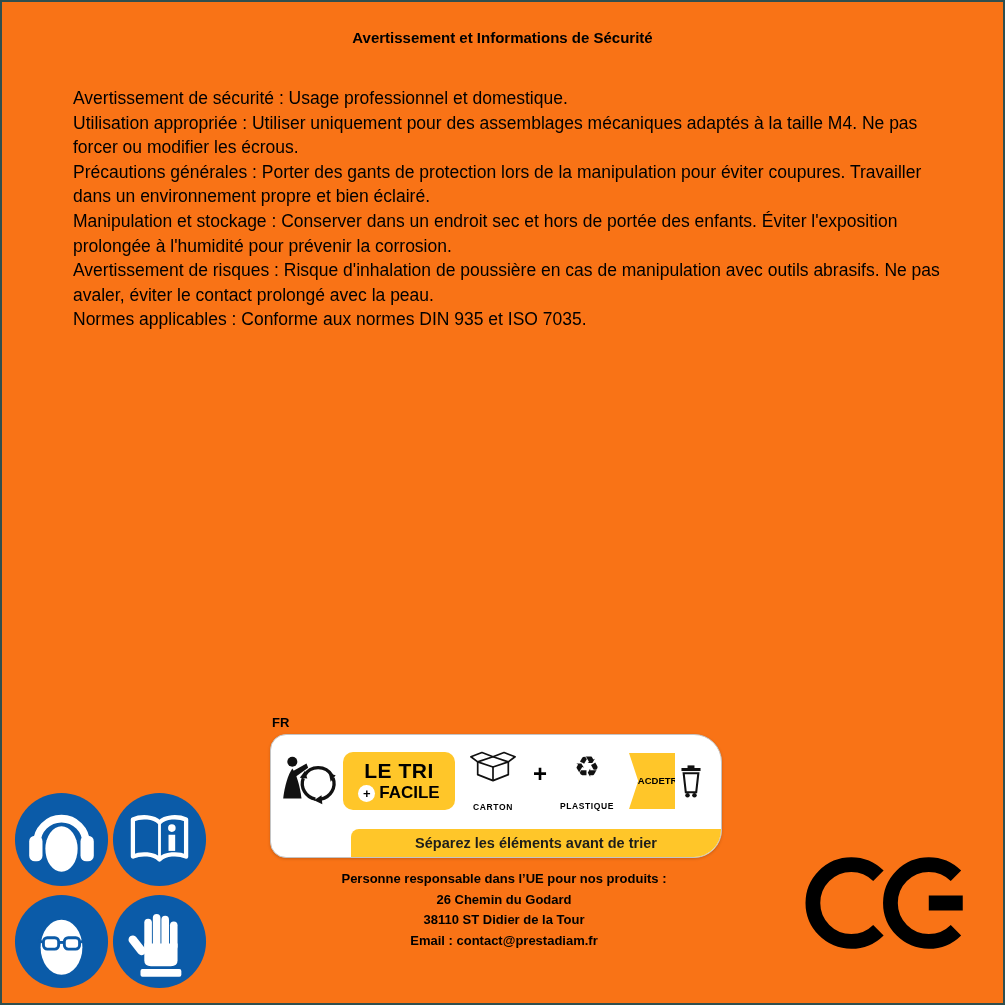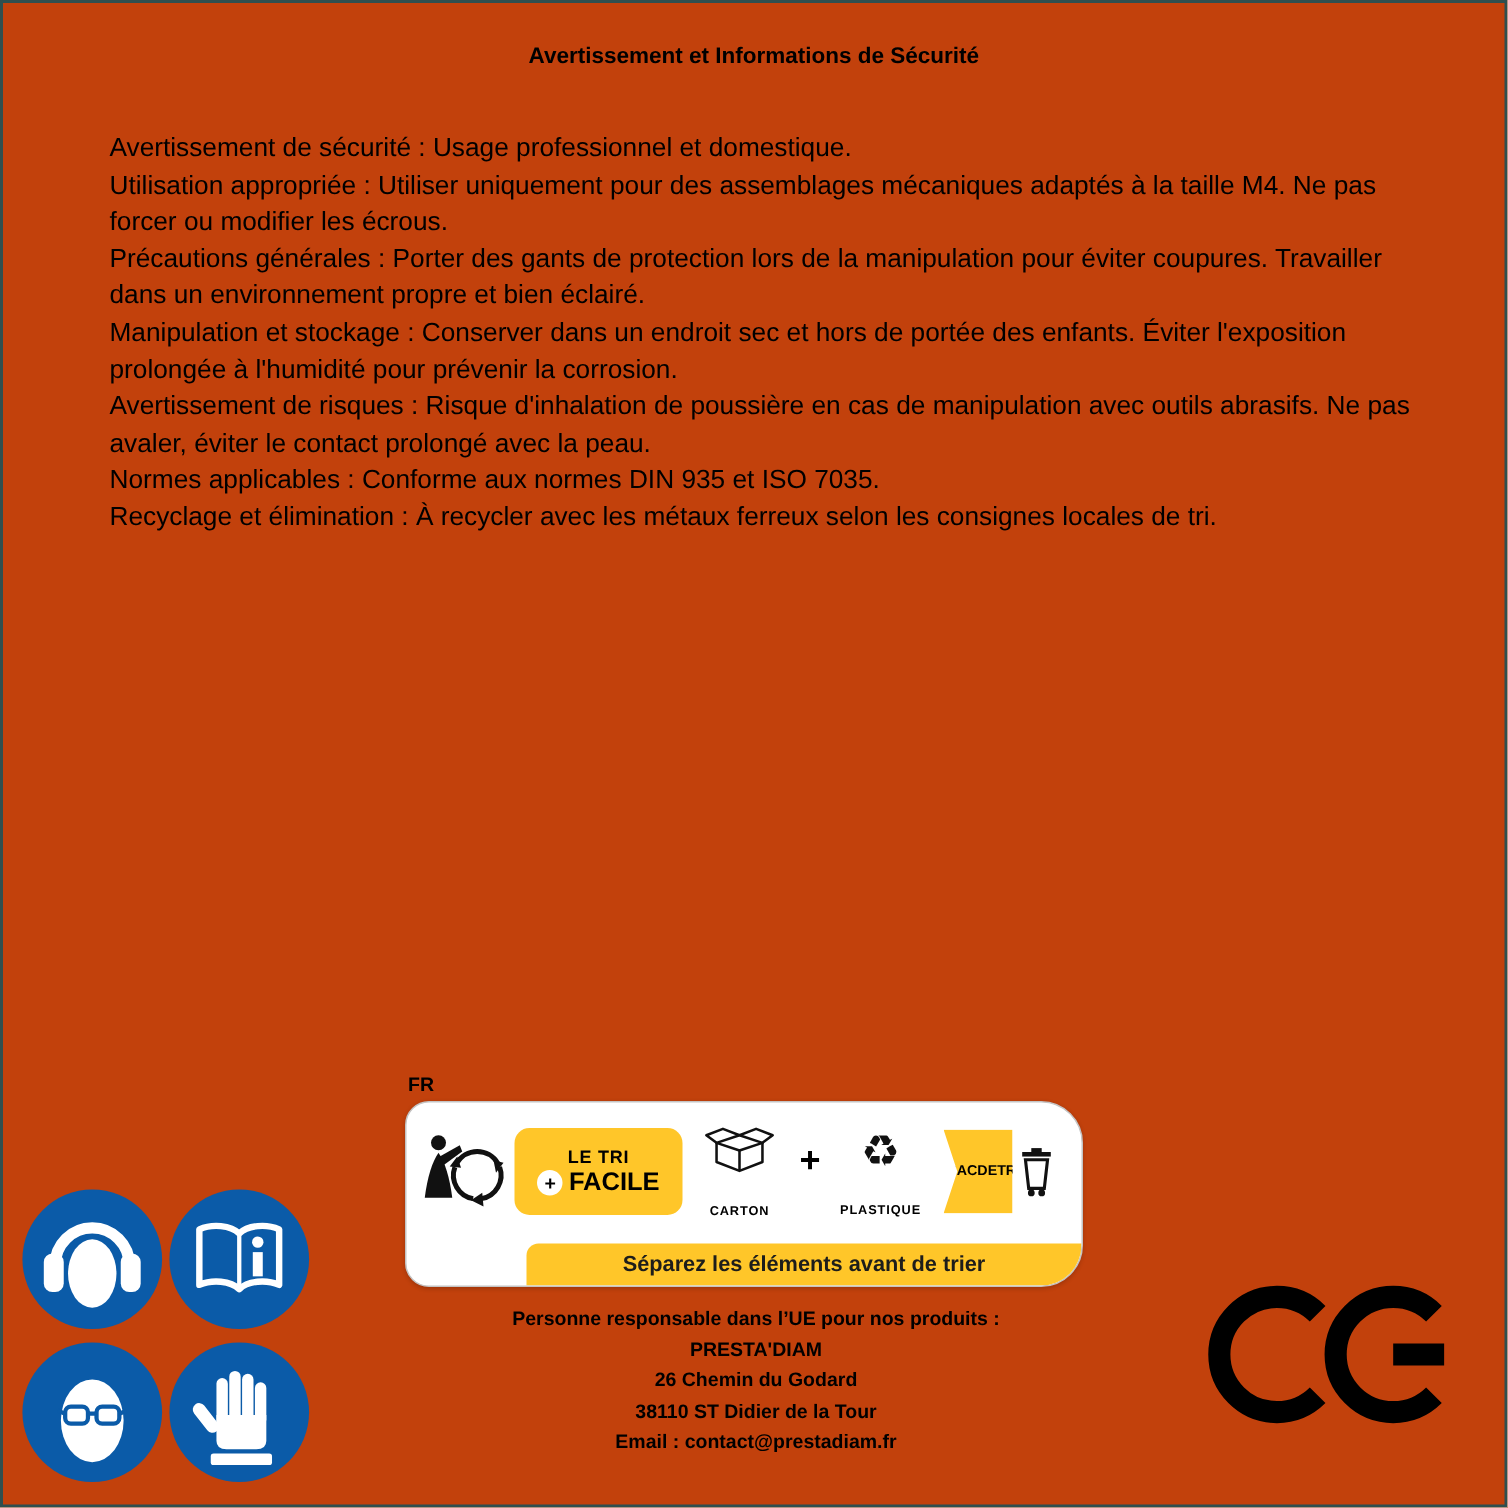--- a/index.html
+++ b/index.html
@@ -1,18 +1,18 @@
 <!DOCTYPE html>
 <html><head>
 <meta charset="utf-8">
 <style>
   html,body{margin:0;padding:0;background:#fff;}
   .page{
     position:relative;width:1005px;height:1005px;box-sizing:border-box;
-    background:#c2410c;border:2px solid #2f4f4f;overflow:hidden;
+    background:#f97316;border:2px solid #2f4f4f;overflow:hidden;
     font-family:"Liberation Sans",sans-serif;color:#000;
   }
   .title{position:absolute;top:27px;left:0;width:100%;text-align:center;
     font-size:15px;font-weight:bold;}
   .bodytext{position:absolute;left:71px;top:84px;width:868px;
     font-size:17.5px;line-height:24.6px;}
   .bodytext p{margin:0;}
 
   
   .picto{position:absolute;width:95px;height:95px;}
@@ -24,21 +24,21 @@
 
   
   .fr-label{position:absolute;left:270px;top:713px;font-size:13px;font-weight:bold;}
   .tri-banner{position:absolute;left:268px;top:732px;width:450px;height:122px;
     background:#fff;border:1px solid #c4c4c4;border-radius:16px 28px 28px 16px;
     box-shadow:0 1px 3px rgba(0,0,0,.18);overflow:hidden;}
   .tri-top{position:absolute;top:0;left:0;right:0;height:92px;display:flex;align-items:center;}
   .triman{flex:none;margin-left:8px;}
   .tri-badge{flex:none;margin-left:4px;width:112px;height:58px;background:#FFC629;
     border-radius:10px;display:flex;flex-direction:column;align-items:center;justify-content:center;}
-  .tri-line1{font-size:12px;font-weight:bold;letter-spacing:.5px;}
+  .tri-line1{font-size:21px;font-weight:bold;letter-spacing:.5px;}
   .tri-line2{display:flex;align-items:center;gap:4px;font-size:17px;font-weight:bold;}
   .plus-circle{width:17px;height:17px;background:#fff;border-radius:50%;
     display:flex;align-items:center;justify-content:center;font-size:13px;font-weight:bold;}
   .mat{flex:none;width:76px;display:flex;flex-direction:column;align-items:center;}
   .mat:first-of-type{margin-left:6px;}
   .mat-label{font-size:8.5px;font-weight:bold;letter-spacing:.6px;margin-top:18px;}
   .mat-plus{flex:none;font-size:24px;font-weight:bold;margin:0 2px 14px 2px;}
   .recy{font-family:"DejaVu Sans",sans-serif;font-size:29px;line-height:32px;height:32px;color:#111;}
   .bac-flag{flex:none;width:46px;height:56px;margin-left:4px;background:#FFC629;
     clip-path:polygon(0 0,100% 0,100% 100%,0 100%,20% 50%);
@@ -63,21 +63,20 @@
 
   <div class="title">Avertissement et Informations de Sécurité</div>
 
   <div class="bodytext">
     <p>Avertissement de sécurité : Usage professionnel et domestique.</p>
     <p>Utilisation appropriée : Utiliser uniquement pour des assemblages mécaniques adaptés à la taille M4. Ne pas forcer ou modifier les écrous.</p>
     <p>Précautions générales : Porter des gants de protection lors de la manipulation pour éviter coupures. Travailler dans un environnement propre et bien éclairé.</p>
     <p>Manipulation et stockage : Conserver dans un endroit sec et hors de portée des enfants. Éviter l'exposition prolongée à l'humidité pour prévenir la corrosion.</p>
     <p>Avertissement de risques : Risque d'inhalation de poussière en cas de manipulation avec outils abrasifs. Ne pas avaler, éviter le contact prolongé avec la peau.</p>
     <p>Normes applicables : Conforme aux normes DIN 935 et ISO 7035.</p>
-    <p>Recyclage et élimination : À recycler avec les métaux ferreux selon les consignes locales de tri.</p>
   </div>
 
   <div class="picto" id="picto-ear">
     <svg viewBox="0 0 100 100">
       <circle cx="50" cy="50" r="49" fill="#0B5BA8"></circle>
       <path d="M24 54 A 26 26 0 0 1 76 54" stroke="#fff" stroke-width="8" fill="none"></path>
       <ellipse cx="50" cy="60" rx="17" ry="24" fill="#fff"></ellipse>
       <rect x="16" y="46" width="14" height="27" rx="6" fill="#fff"></rect>
       <rect x="70" y="46" width="14" height="27" rx="6" fill="#fff"></rect>
     </svg>
@@ -184,21 +183,20 @@
         <circle cx="11" cy="36.5" r="2.6" fill="#111"></circle>
         <circle cx="19" cy="36.5" r="2.6" fill="#111"></circle>
       </svg>
 
     </div>
     <div class="tri-strip">Séparez les éléments avant de trier</div>
   </div>
 
   <div class="responsible">
     <div>Personne responsable dans l’UE pour nos produits :</div>
-    <div>PRESTA'DIAM</div>
     <div>26 Chemin du Godard</div>
     <div>38110 ST Didier de la Tour</div>
     <div>Email : contact@prestadiam.fr</div>
   </div>
 
   <svg class="ce" width="172" height="96" viewBox="0 0 232 130" aria-label="CE">
     <g fill="none" stroke="#000" stroke-width="20">
       <path d="M109.8 28.2 A52 52 0 1 0 109.8 101.8"></path>
       <path d="M214.8 28.2 A52 52 0 1 0 214.8 101.8"></path>
       <path d="M178 65 L224 65"></path>

